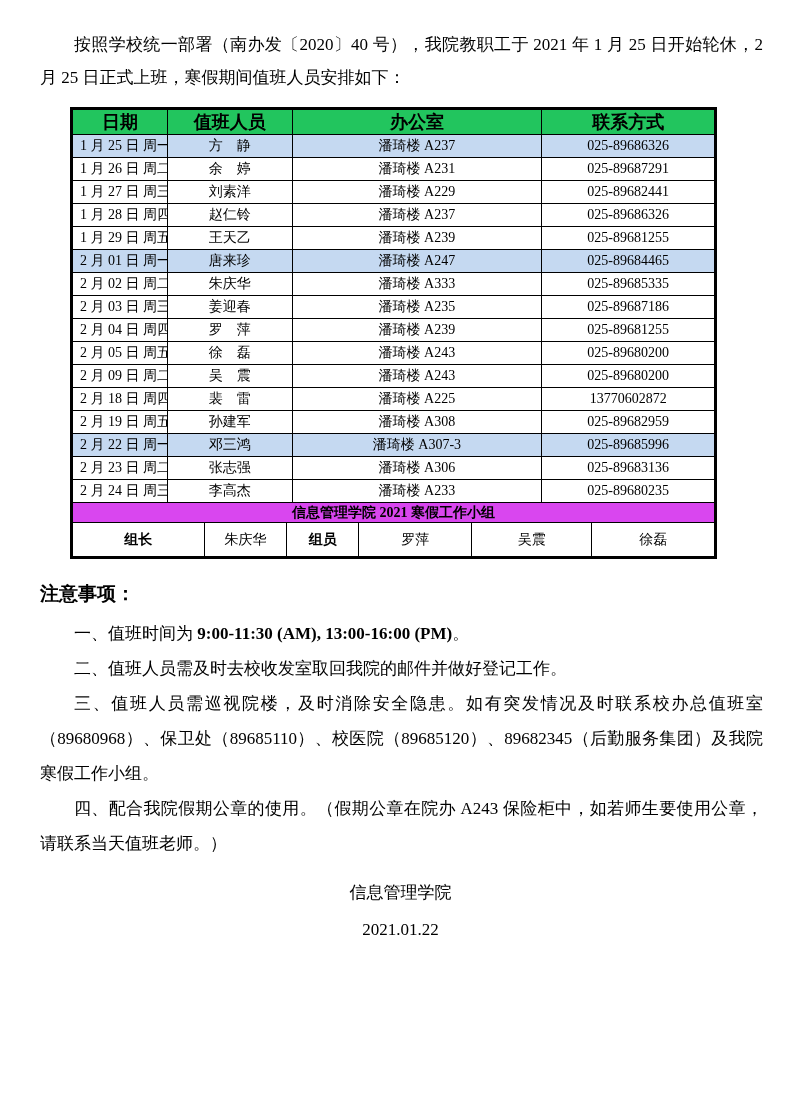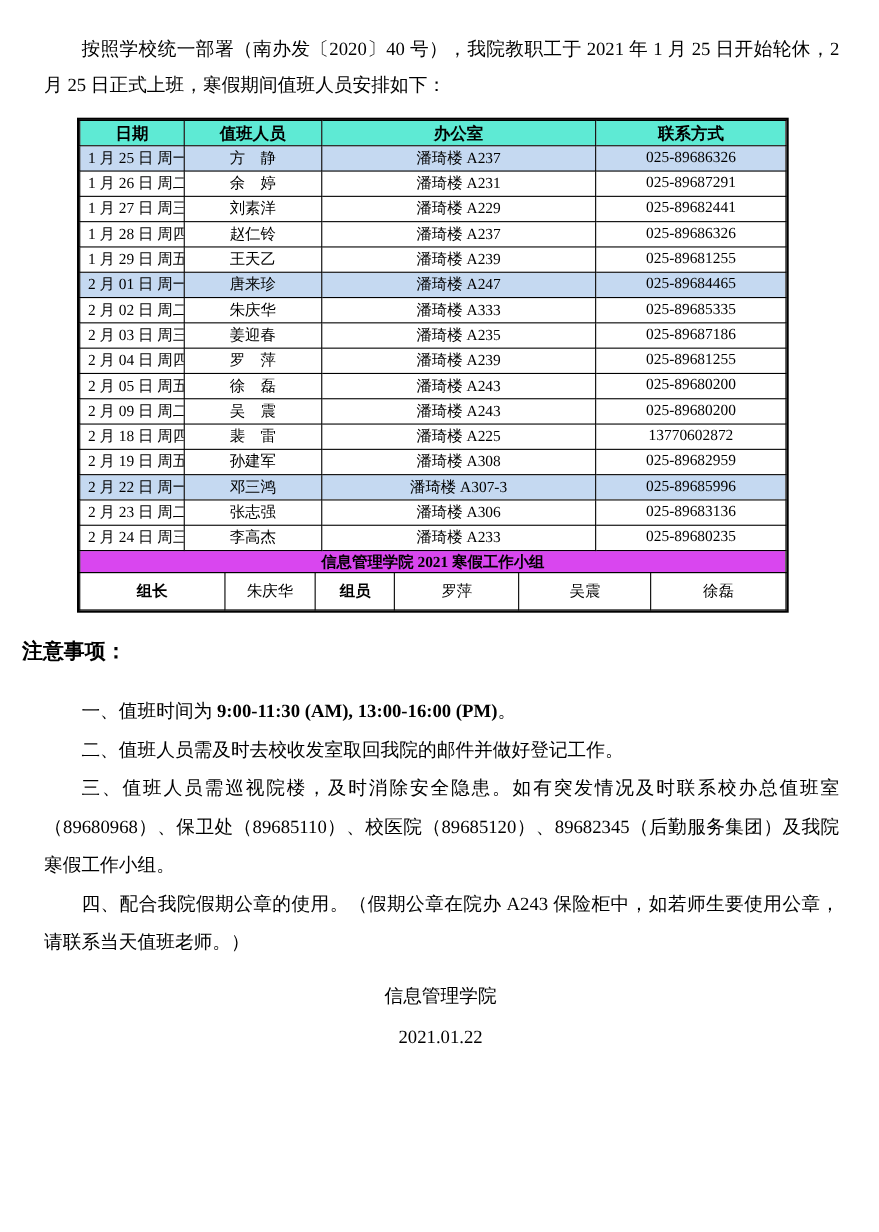--- a/index.html
+++ b/index.html
@@ -10,32 +10,32 @@
   }
   .page { position:relative; width:799px; height:1120px; overflow:hidden; }
 
   .title { font-size:22px; font-weight:bold; text-align:center; margin:16px 30px 0 30px; letter-spacing:1px; }
 
   .intro { font-size:17px; line-height:33px; text-align:justify; text-indent:2em; margin:28px 36px 0 40px; }
 
   .tblwrap { width:643px; margin:13px 0 0 70px; border:2px solid #000; }
   table { width:100%; border-collapse:collapse; table-layout:fixed; font-size:14px; }
   th,td { border:1px solid #000; text-align:center; padding:0; overflow:hidden; white-space:nowrap; }
-  thead th { background:#5eead4; height:22px; font-weight:bold; font-size:15px; }
+  thead th { background:#22c55e; height:22px; font-weight:bold; font-size:18px; }
   tbody td { height:22px; }
   td.date { text-align:right; padding-left:7px; }
   tr.hl td { background:#c5d9f1; }
   tr.group td { background:#d946ef; height:19px;font-weight:bold; }
   table.ftr { margin-top:-1px; }
   table.ftr td { height:33px; }
   table.ftr td.lbl { font-weight:bold; }
 
-  .notes-h { font-size:19px; font-weight:bold; margin:22px 40px 0 20px; }
+  .notes-h { font-size:19px; font-weight:bold; margin:22px 40px 0 40px; }
   .note { font-size:17px; line-height:35px; text-align:justify; text-indent:2em; margin:0 36px 0 40px; }
-  .note.first { margin-top:24px; }
+  .note.first { margin-top:9px; }
 
   .sign { text-align:center; margin:0 38px 0 40px; font-size:17px; line-height:37px; }
   .sign.org { margin-top:13px; }
 </style>
 </head>
 <body>
 
 <div class="page">
 
 

